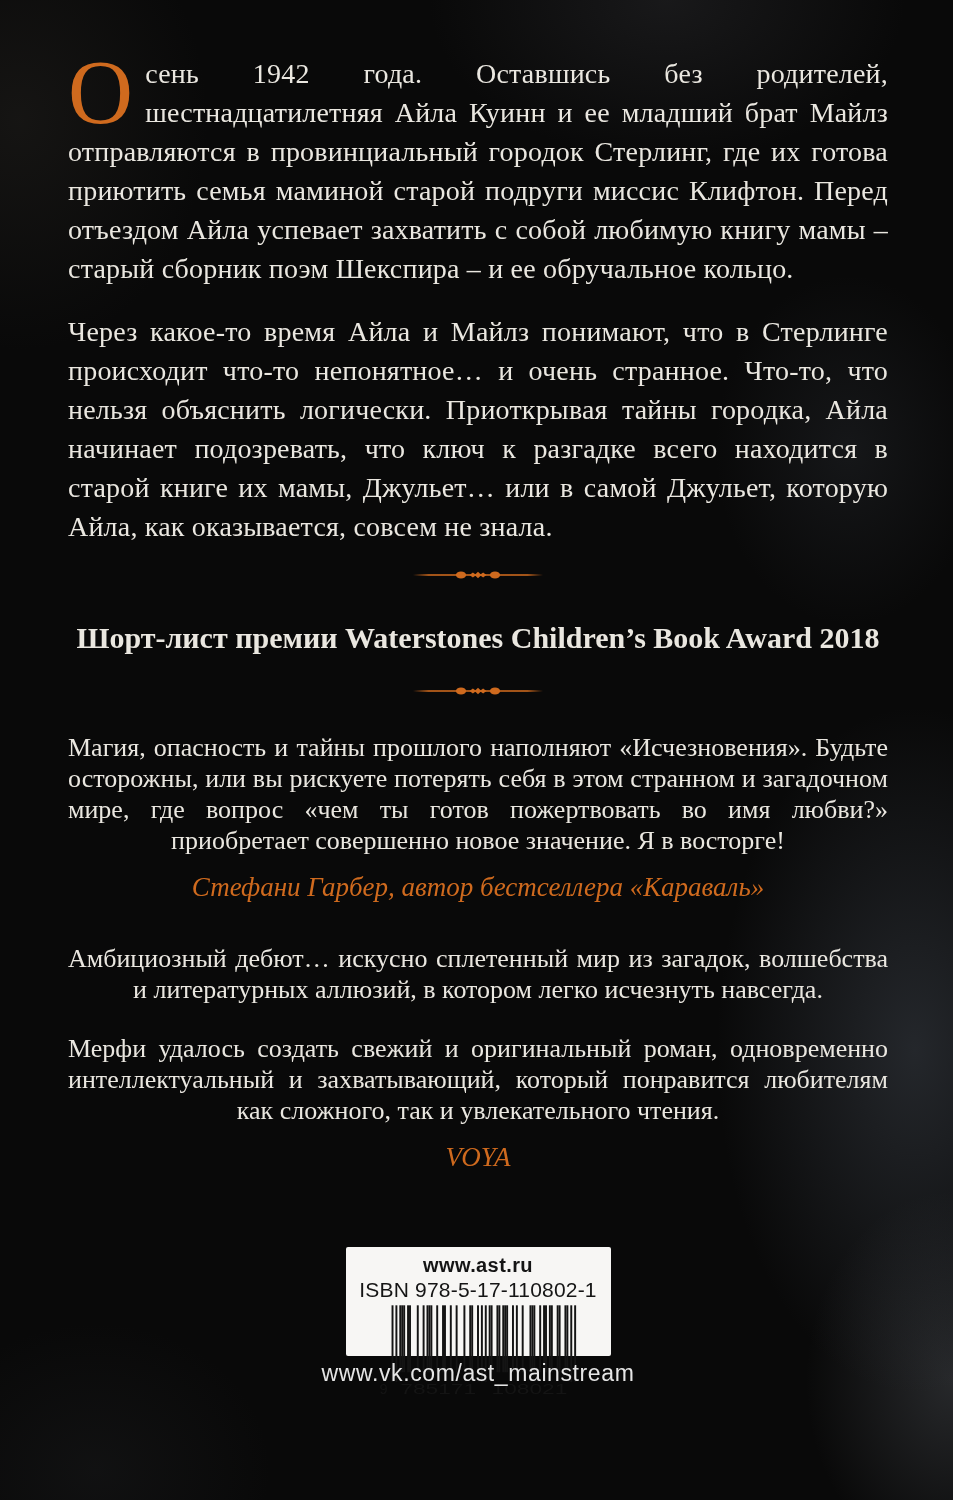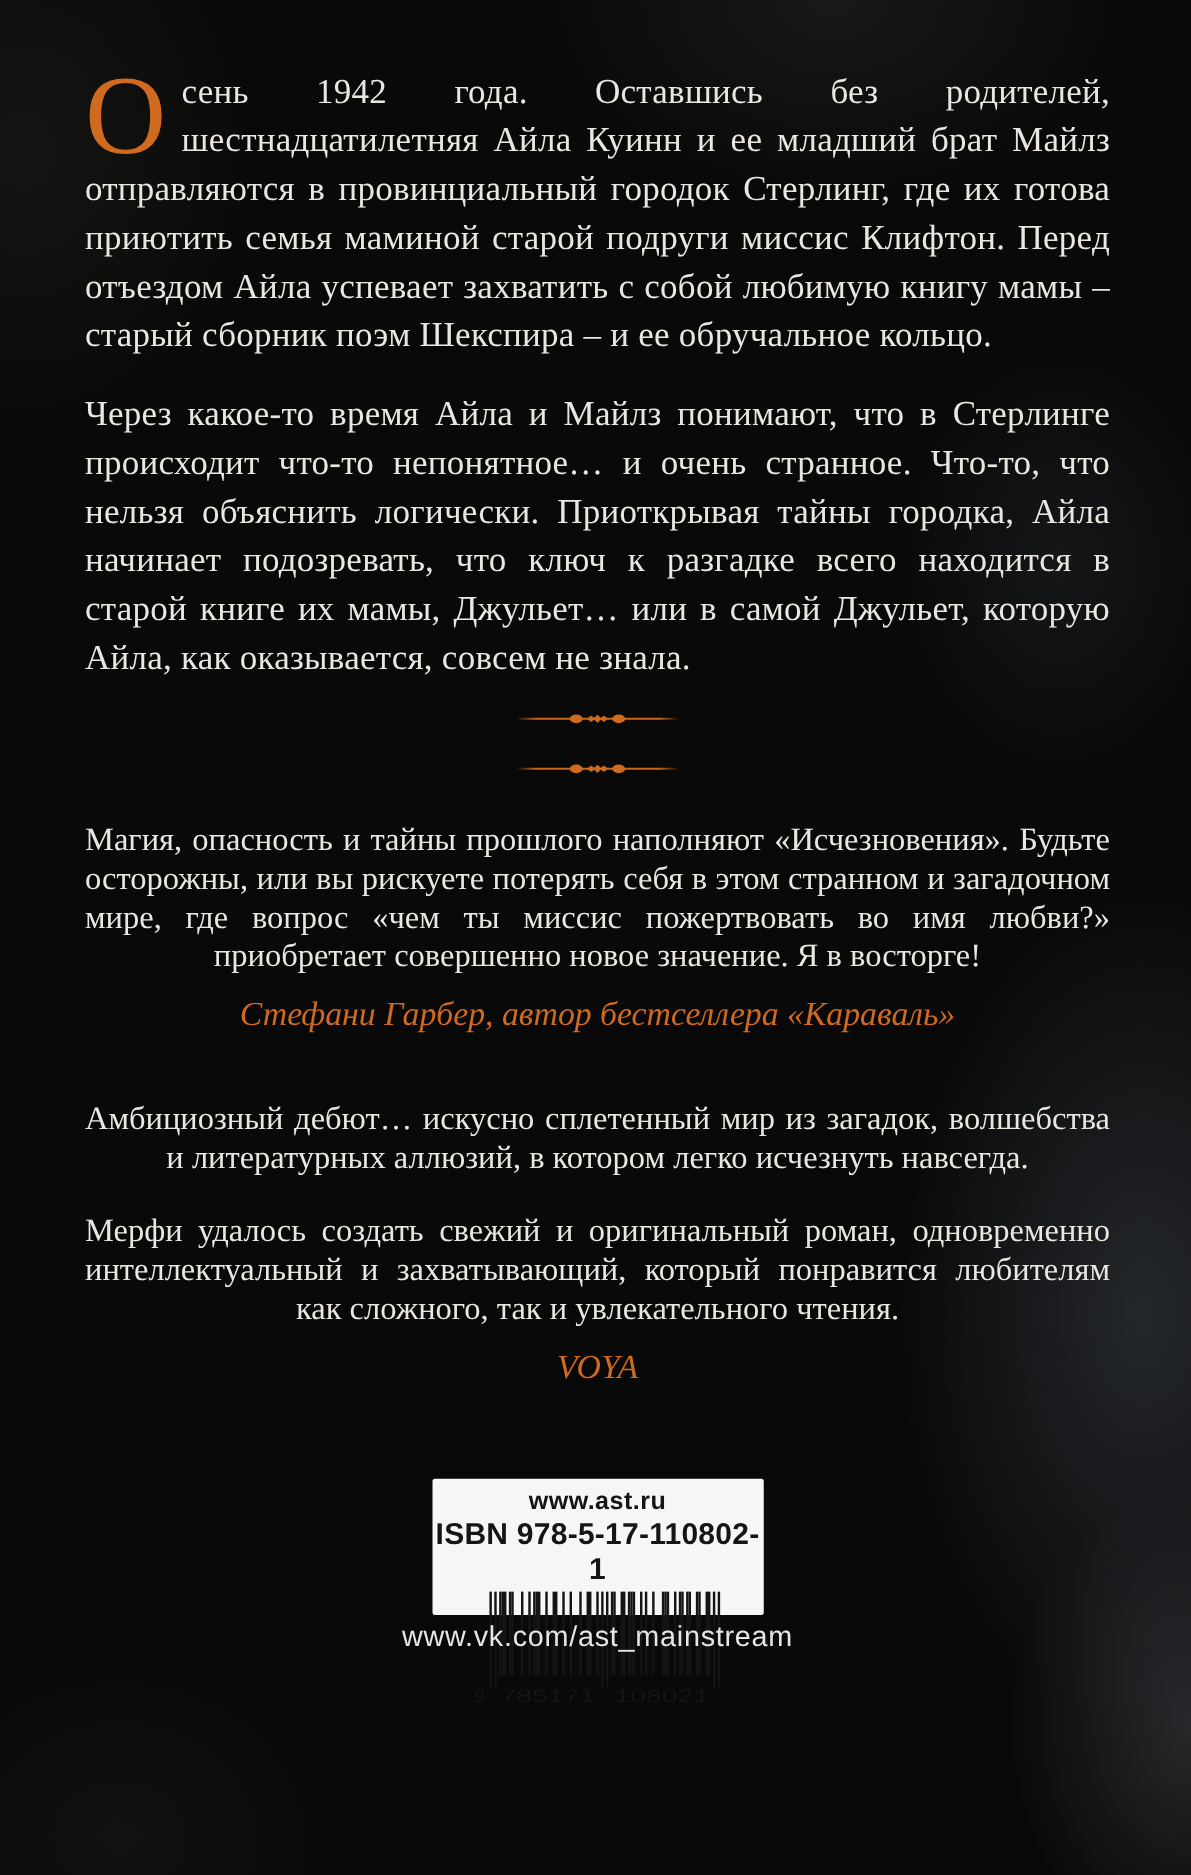--- a/index.html
+++ b/index.html
@@ -48,21 +48,21 @@
     white-space: nowrap;
   }
 
   .quote {
     font-size: 26px;
     line-height: 31px;
     text-align: justify;
     text-align-last: center;
   }
   .quote.q1 { margin-top: 34px; }
-  .quote.q2 { margin-top: 52px; }
+  .quote.q2 { margin-top: 40px; }
   .quote.q3 { margin-top: 28px; }
   .attribution {
     margin-top: 16px;
     font-size: 27px;
     line-height: 31px;
     font-style: italic;
     text-align: center;
     color: var(--accent, #cf6a1e);
   }
 
@@ -71,21 +71,21 @@
     height: 109px;
     margin: 74px auto 0;
     background: var(--barcode_box_bg, #f7f6f4);
     color: #151515;
     text-align: center;
     font-family: "Liberation Sans", sans-serif;
     padding-top: 7px;
     border-radius: 2px;
   }
   .site-label   { font-size: 20px; font-weight: 600; letter-spacing: .4px; }
-  .isbn-label   { font-size: 24px; font-weight: 700; letter-spacing: .2px; margin-top: 1px; }
+  .isbn-label   { font-size: 21px; font-weight: 400; letter-spacing: .2px; margin-top: 1px; }
   #barcode-svg  { display: block; margin: 1px auto 0; }
 
   .vk-link {
     margin-top: 4px;
     font-family: "Liberation Sans", sans-serif;
     font-size: 23px;
     letter-spacing: .6px;
     text-align: center;
     color: #e6e6e6;
   }
@@ -113,41 +113,42 @@
       </defs>
       <rect x="0" y="6.2" width="130" height="1.6" fill="url(#og1)"></rect>
       <ellipse cx="48" cy="7" rx="5.2" ry="3.5" fill="#cf6a1e"></ellipse>
       <ellipse cx="82" cy="7" rx="5.2" ry="3.5" fill="#cf6a1e"></ellipse>
       <path d="M56.5 7 l3.4 -2.6 3.4 2.6 -3.4 2.6z" fill="#cf6a1e"></path>
       <path d="M61.6 7 l3.4 -3.3 3.4 3.3 -3.4 3.3z" fill="#cf6a1e"></path>
       <path d="M66.7 7 l3.4 -2.6 3.4 2.6 -3.4 2.6z" fill="#cf6a1e"></path>
     </svg>
   </div>
 
+  <div class="award">Шорт-лист премии Waterstones Children’s Book Award 2018</div>
 
   <div class="divider divider-2">
     <svg width="130" height="14" viewBox="0 0 130 14">
       <defs>
         <linearGradient id="og2" x1="0" y1="0" x2="1" y2="0">
           <stop offset="0" stop-color="#c8661c" stop-opacity="0"></stop>
           <stop offset="0.12" stop-color="#c8661c"></stop>
           <stop offset="0.88" stop-color="#c8661c"></stop>
           <stop offset="1" stop-color="#c8661c" stop-opacity="0"></stop>
         </linearGradient>
       </defs>
       <rect x="0" y="6.2" width="130" height="1.6" fill="url(#og2)"></rect>
       <ellipse cx="48" cy="7" rx="5.2" ry="3.5" fill="#cf6a1e"></ellipse>
       <ellipse cx="82" cy="7" rx="5.2" ry="3.5" fill="#cf6a1e"></ellipse>
       <path d="M56.5 7 l3.4 -2.6 3.4 2.6 -3.4 2.6z" fill="#cf6a1e"></path>
       <path d="M61.6 7 l3.4 -3.3 3.4 3.3 -3.4 3.3z" fill="#cf6a1e"></path>
       <path d="M66.7 7 l3.4 -2.6 3.4 2.6 -3.4 2.6z" fill="#cf6a1e"></path>
     </svg>
   </div>
 
-  <p class="quote q1">Магия, опасность и тайны прошлого наполняют «Исчезновения». Будьте осторожны, или вы рискуете потерять себя в этом странном и загадочном мире, где вопрос «чем ты миссис пожертвовать во имя любви?» приобретает совершенно новое значение. Я в восторге!</p>
+  <p class="quote q1">Магия, опасность и тайны прошлого наполняют «Исчезновения». Будьте осторожны, или вы рискуете потерять себя в этом странном и загадочном мире, где вопрос «чем ты готов пожертвовать во имя любви?» приобретает совершенно новое значение. Я в восторге!</p>
   <p class="attribution">Стефани Гарбер, автор бестселлера «Караваль»</p>
 
   <p class="quote q2">Амбициозный дебют… искусно сплетенный мир из загадок, волшебства и литературных аллюзий, в котором легко исчезнуть навсегда.</p>
 
   <p class="quote q3">Мерфи удалось создать свежий и оригинальный роман, одновременно интеллектуальный и захватывающий, который понравится любителям как сложного, так и увлекательного чтения.</p>
   <p class="attribution">VOYA</p>
 
   <div class="barcode-box">
     <div class="site-label">www.ast.ru</div>
     <div class="isbn-label">ISBN 978-5-17-110802-1</div>

